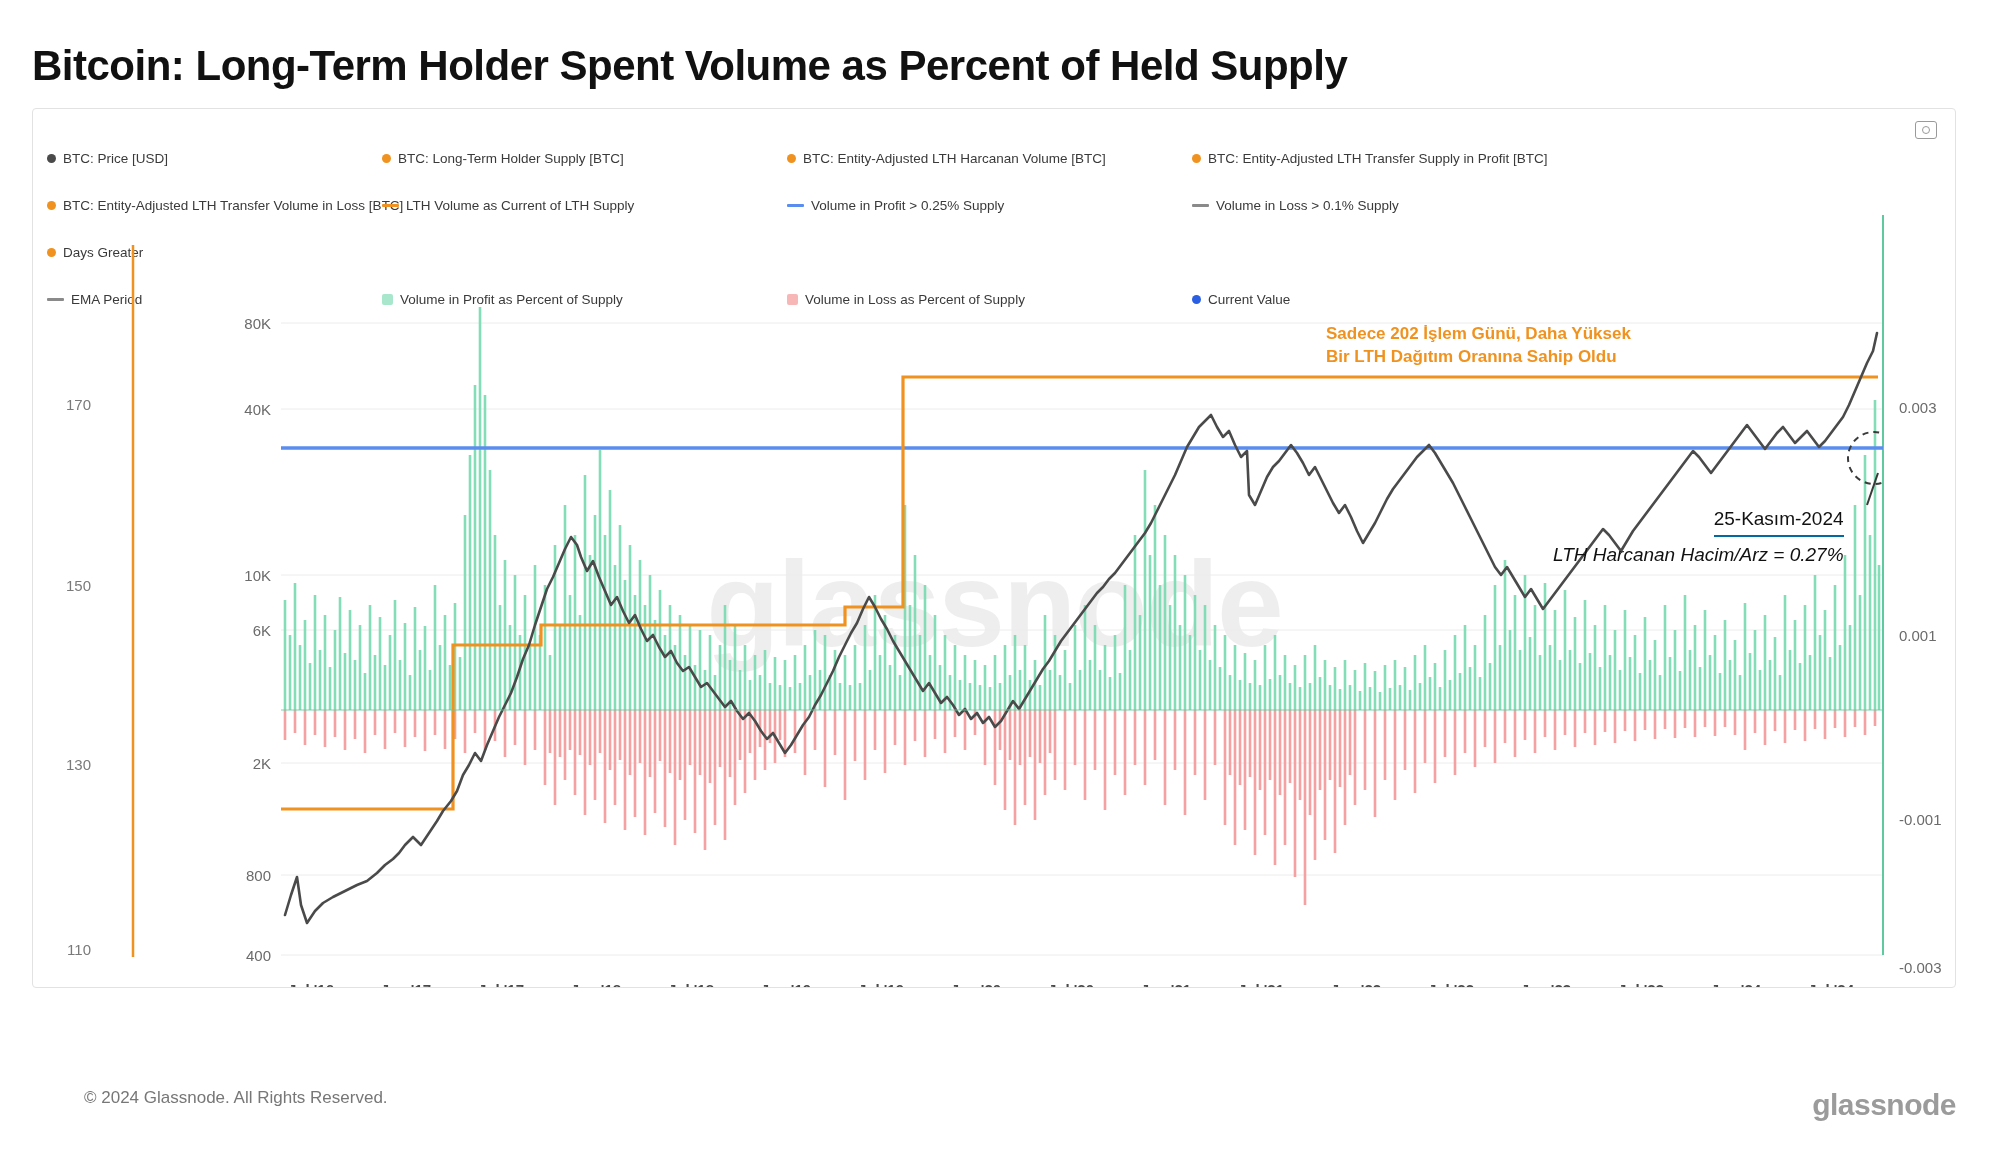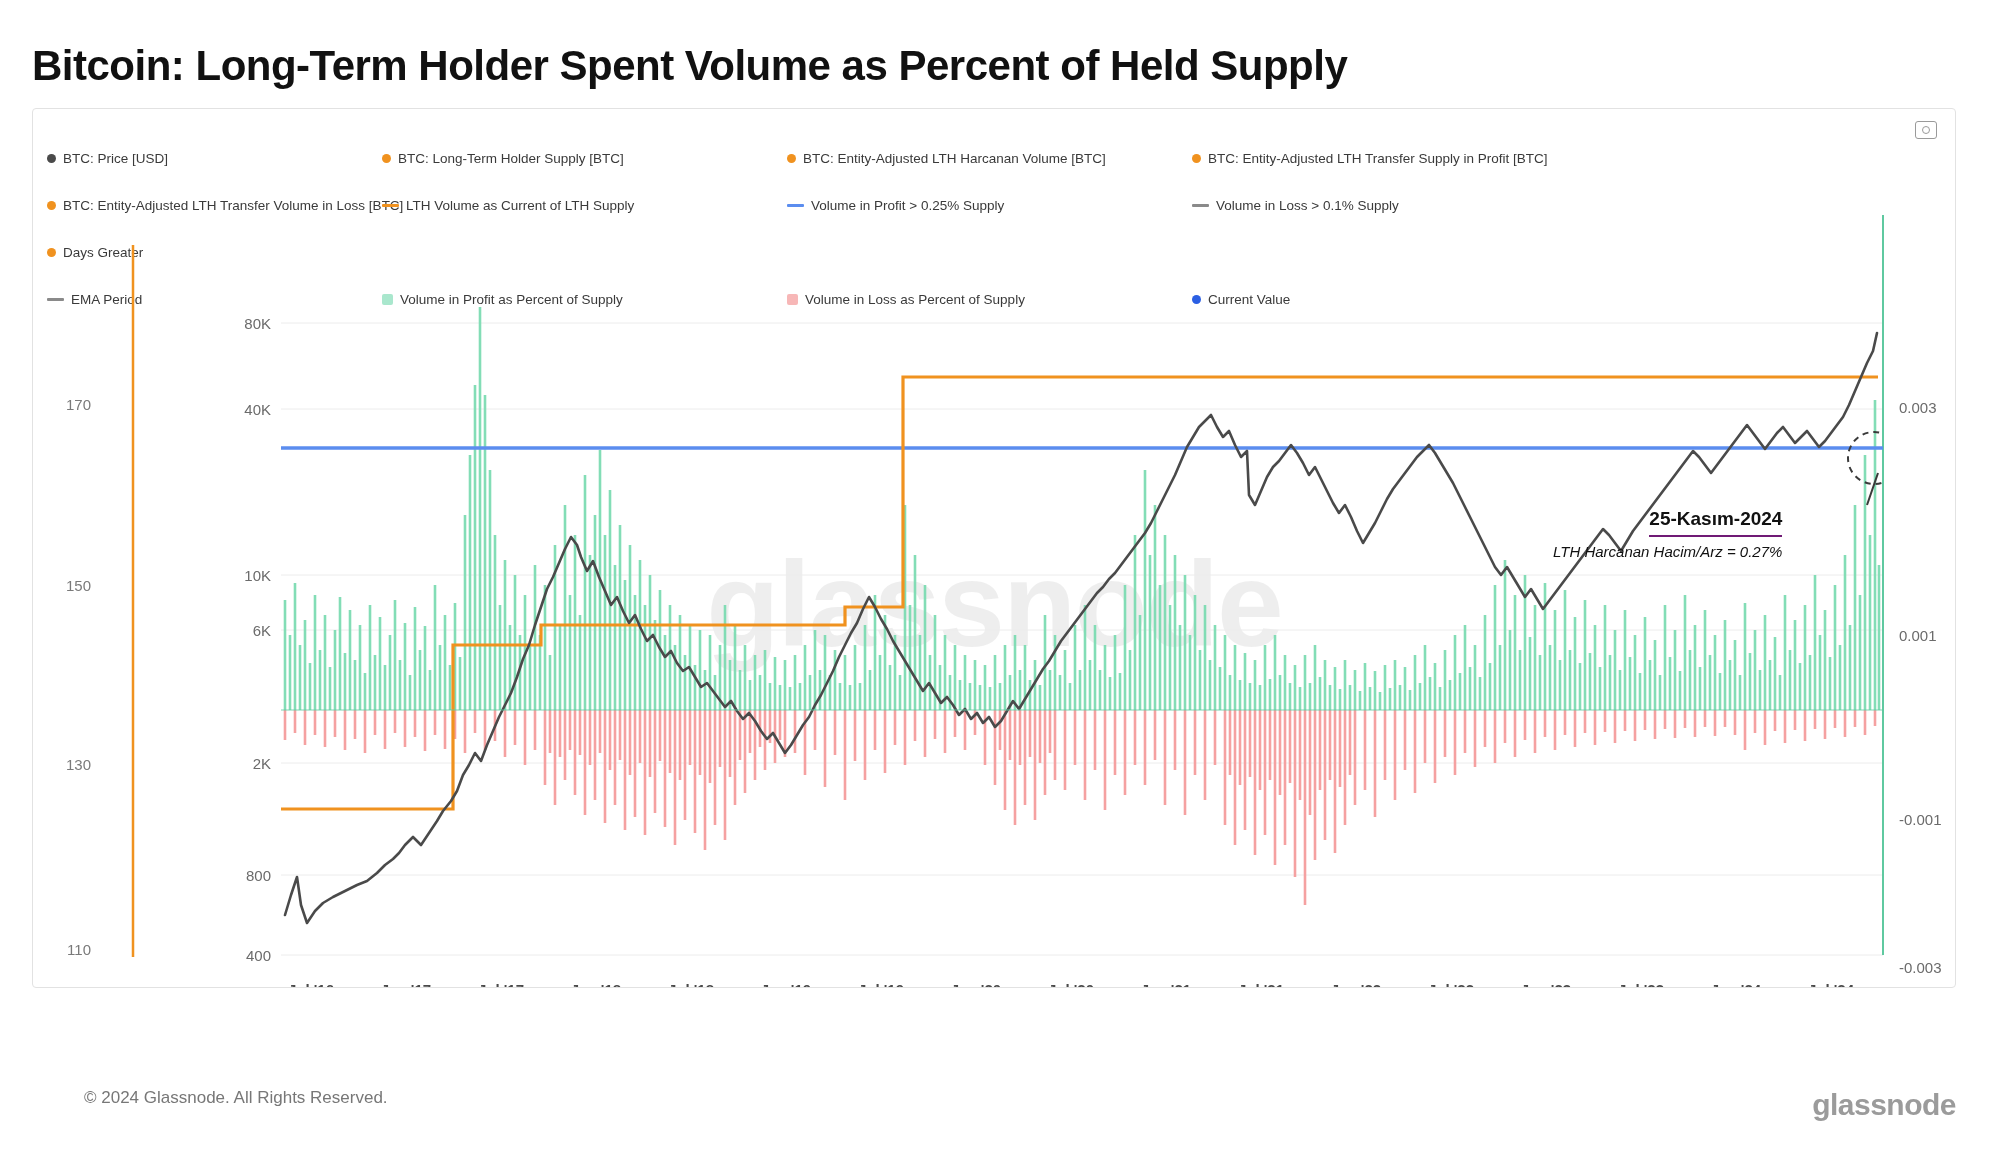--- a/index.html
+++ b/index.html
@@ -149,28 +149,28 @@
   }
   .annot-value {
     position: absolute;
     left: 1520px;
     top: 300px;
     text-align: right;
     line-height: 1.45;
   }
   .annot-value .date {
     font-size: 19px;
-    font-weight: bold;
+    font-weight: normal;
     color: #111;
-    border-bottom: 2px solid #701a75;
+    border-bottom: 2px solid #0369a1;
     display: inline-block;
     padding-bottom: 2px;
   }
   .annot-value .metric {
-    font-size: 15px;
+    font-size: 19px;
     font-style: italic;
     color: #111;
     margin-top: 4px;
     white-space: nowrap;
   }
   
   .footer {
     position: absolute;
     left: 52px;
     right: 44px;
@@ -886,20 +886,24 @@
           <text class="x-label" x="1228" y="790" text-anchor="middle">Jul '21</text>
           <text class="x-label" x="1323" y="790" text-anchor="middle">Jan '22</text>
           <text class="x-label" x="1418" y="790" text-anchor="middle">Jul '22</text>
           <text class="x-label" x="1513" y="790" text-anchor="middle">Jan '23</text>
           <text class="x-label" x="1608" y="790" text-anchor="middle">Jul '23</text>
           <text class="x-label" x="1703" y="790" text-anchor="middle">Jan '24</text>
           <text class="x-label" x="1798" y="790" text-anchor="middle">Jul '24</text>
         </g>
       </svg>
 
+      <div class="annot-orange">
+        <div>Sadece 202 İşlem Günü, Daha Yüksek</div>
+        <div>Bir LTH Dağıtım Oranına Sahip Oldu</div>
+      </div>
 
       <div class="annot-value">
         <div class="date">25-Kasım-2024</div>
         <div class="metric">LTH Harcanan Hacim/Arz  = 0.27%</div>
       </div>
     </div>
   </div>
 
   <div class="footer">
     <div class="copyright">© 2024 Glassnode. All Rights Reserved.</div>

